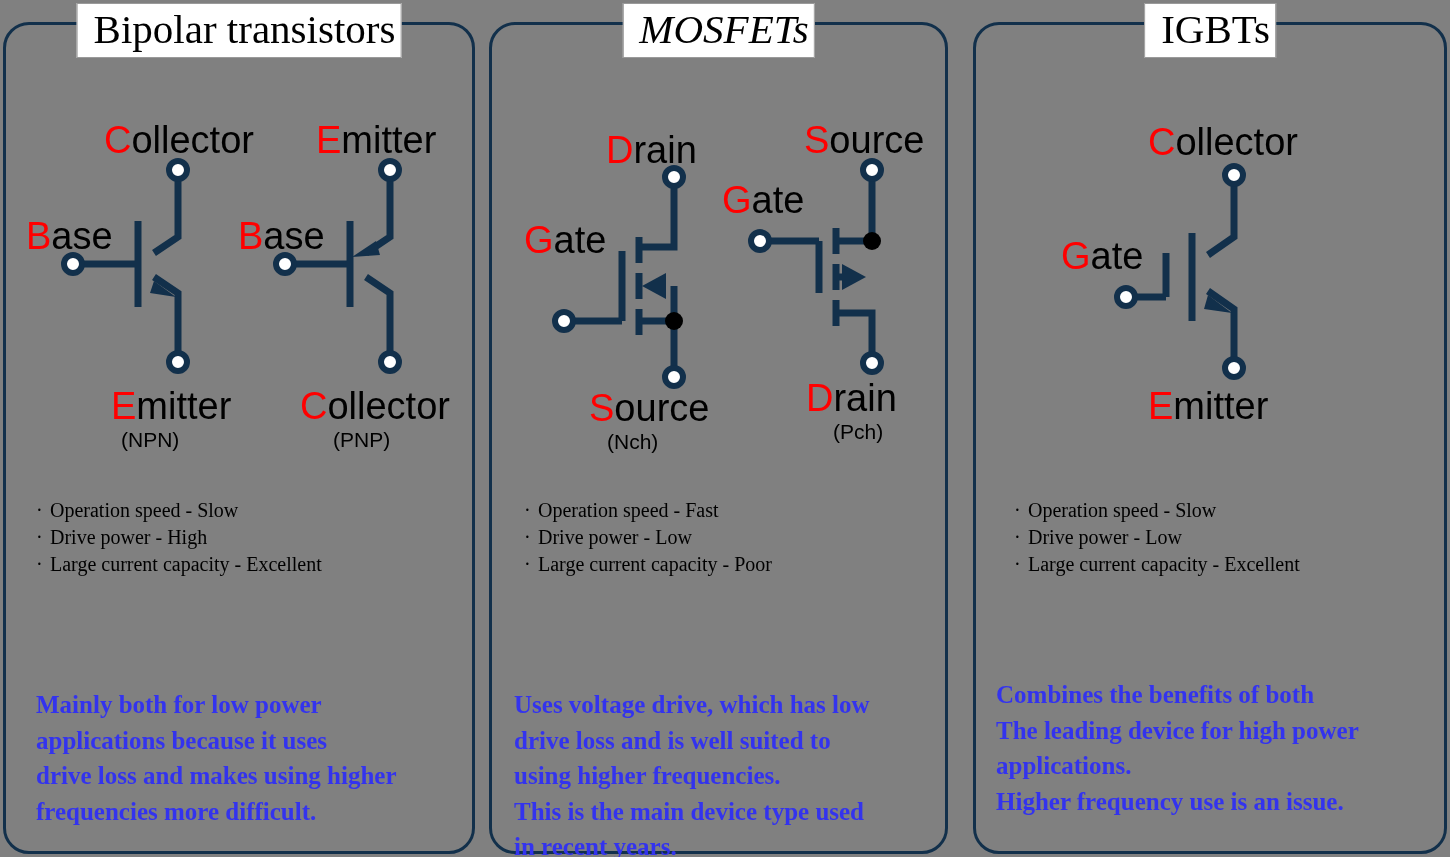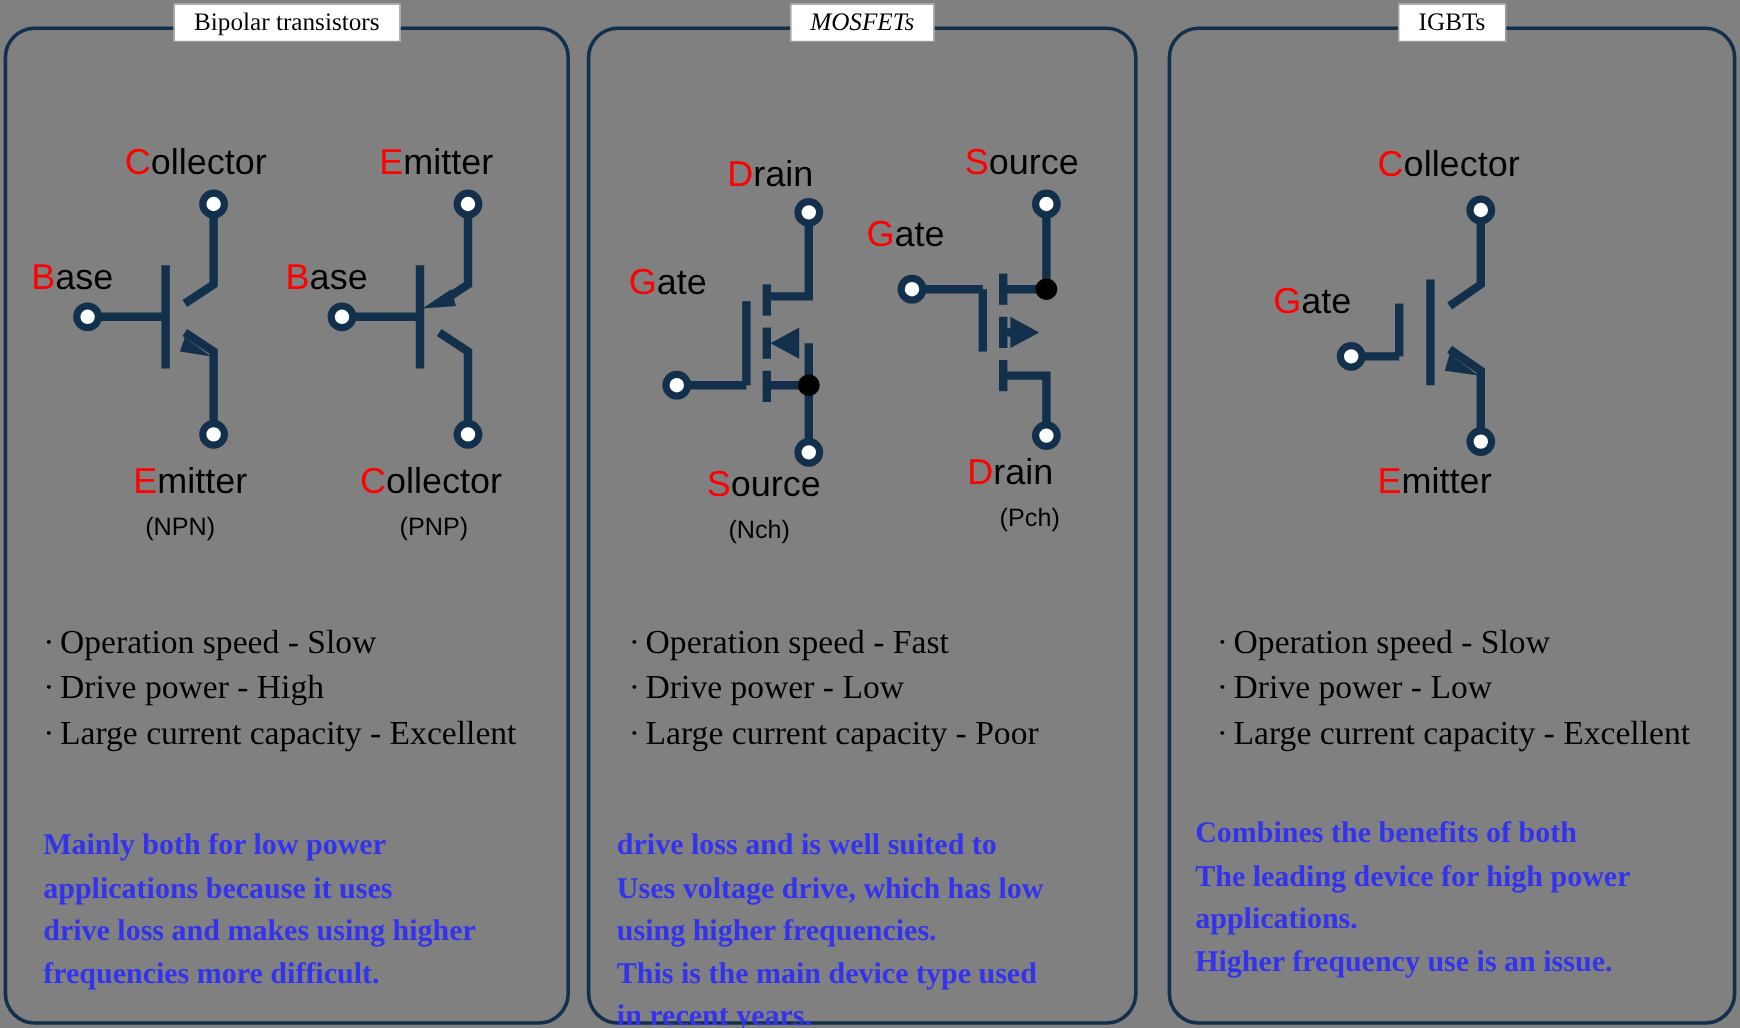--- a/index.html
+++ b/index.html
@@ -32,23 +32,23 @@
   #panel-0 { left: 3px;    width: 472px; }
   #panel-1 { left: 489px;  width: 459px; }
   #panel-2 { left: 973px;  width: 474px; }
 
   .panel-title {
     position: absolute;
     top: -22px;
     transform: translateX(-50%);
     background: #ffffff;
     border: 1px solid #9a9a9a;
-    padding: 2px 16px 4px 16px;
+    padding: 2px 5px 4px 16px;
     font-family: "Liberation Serif", serif;
-    font-size: 21px;
+    font-size: 41px;
     color: #000000;
     line-height: 1.15;
     white-space: nowrap;
     z-index: 5;
   }
 
   
   .symbols {
     position: absolute;
     left: 0; top: 0;
@@ -64,42 +64,42 @@
   .dev-svg {
     position: absolute;
     left: 0; top: 0;
     width: 250px; height: 452px;
     overflow: visible;
   }
 
   .term-label {
     position: absolute;
     font-family: "Liberation Sans", sans-serif;
-    font-size: 30px;
+    font-size: 38px;
     color: #000000;
     white-space: nowrap;
     line-height: 1;
   }
   .term-label .hl { color: #ff0000; }
 
   .dev-type {
     position: absolute;
     font-family: "Liberation Sans", sans-serif;
     font-size: 21px;
     color: #000000;
     white-space: nowrap;
     line-height: 1;
   }
 
   
   .bullets {
     position: absolute;
-    top: 492px;
+    top: 472px;
     font-family: "Liberation Serif", serif;
-    font-size: 28px;
+    font-size: 20px;
     color: #000000;
     line-height: 1.35;
     white-space: nowrap;
   }
   .bullet-row { display: block; }
   .bullet-dot {
     display: inline-block;
     width: 14px;
     vertical-align: top;
   }
@@ -286,22 +286,22 @@
       </div>
     </div>
 
     <div class="bullets" style="left:32px;">
       <span class="bullet-row"><span class="bullet-dot">·</span><span>Operation  speed - Fast</span></span>
       <span class="bullet-row"><span class="bullet-dot">·</span><span>Drive power - Low</span></span>
       <span class="bullet-row"><span class="bullet-dot">·</span><span>Large  current  capacity  - Poor</span></span>
     </div>
 
     <div class="desc" style="left:22px; top:662px;">
+      <span class="desc-line">Uses voltage  drive, which  has low</span>
       <span class="desc-line">drive loss and  is well  suited to</span>
-      <span class="desc-line">Uses voltage  drive, which  has low</span>
       <span class="desc-line">using  higher  frequencies.</span>
       <span class="desc-line">This is the main  device type used</span>
       <span class="desc-line">in recent  years.</span>
     </div>
   </div>
 
   <div class="panel" id="panel-2">
     <div class="panel-title" style="left:50%;">IGBTs</div>
 
     <div class="symbols">

